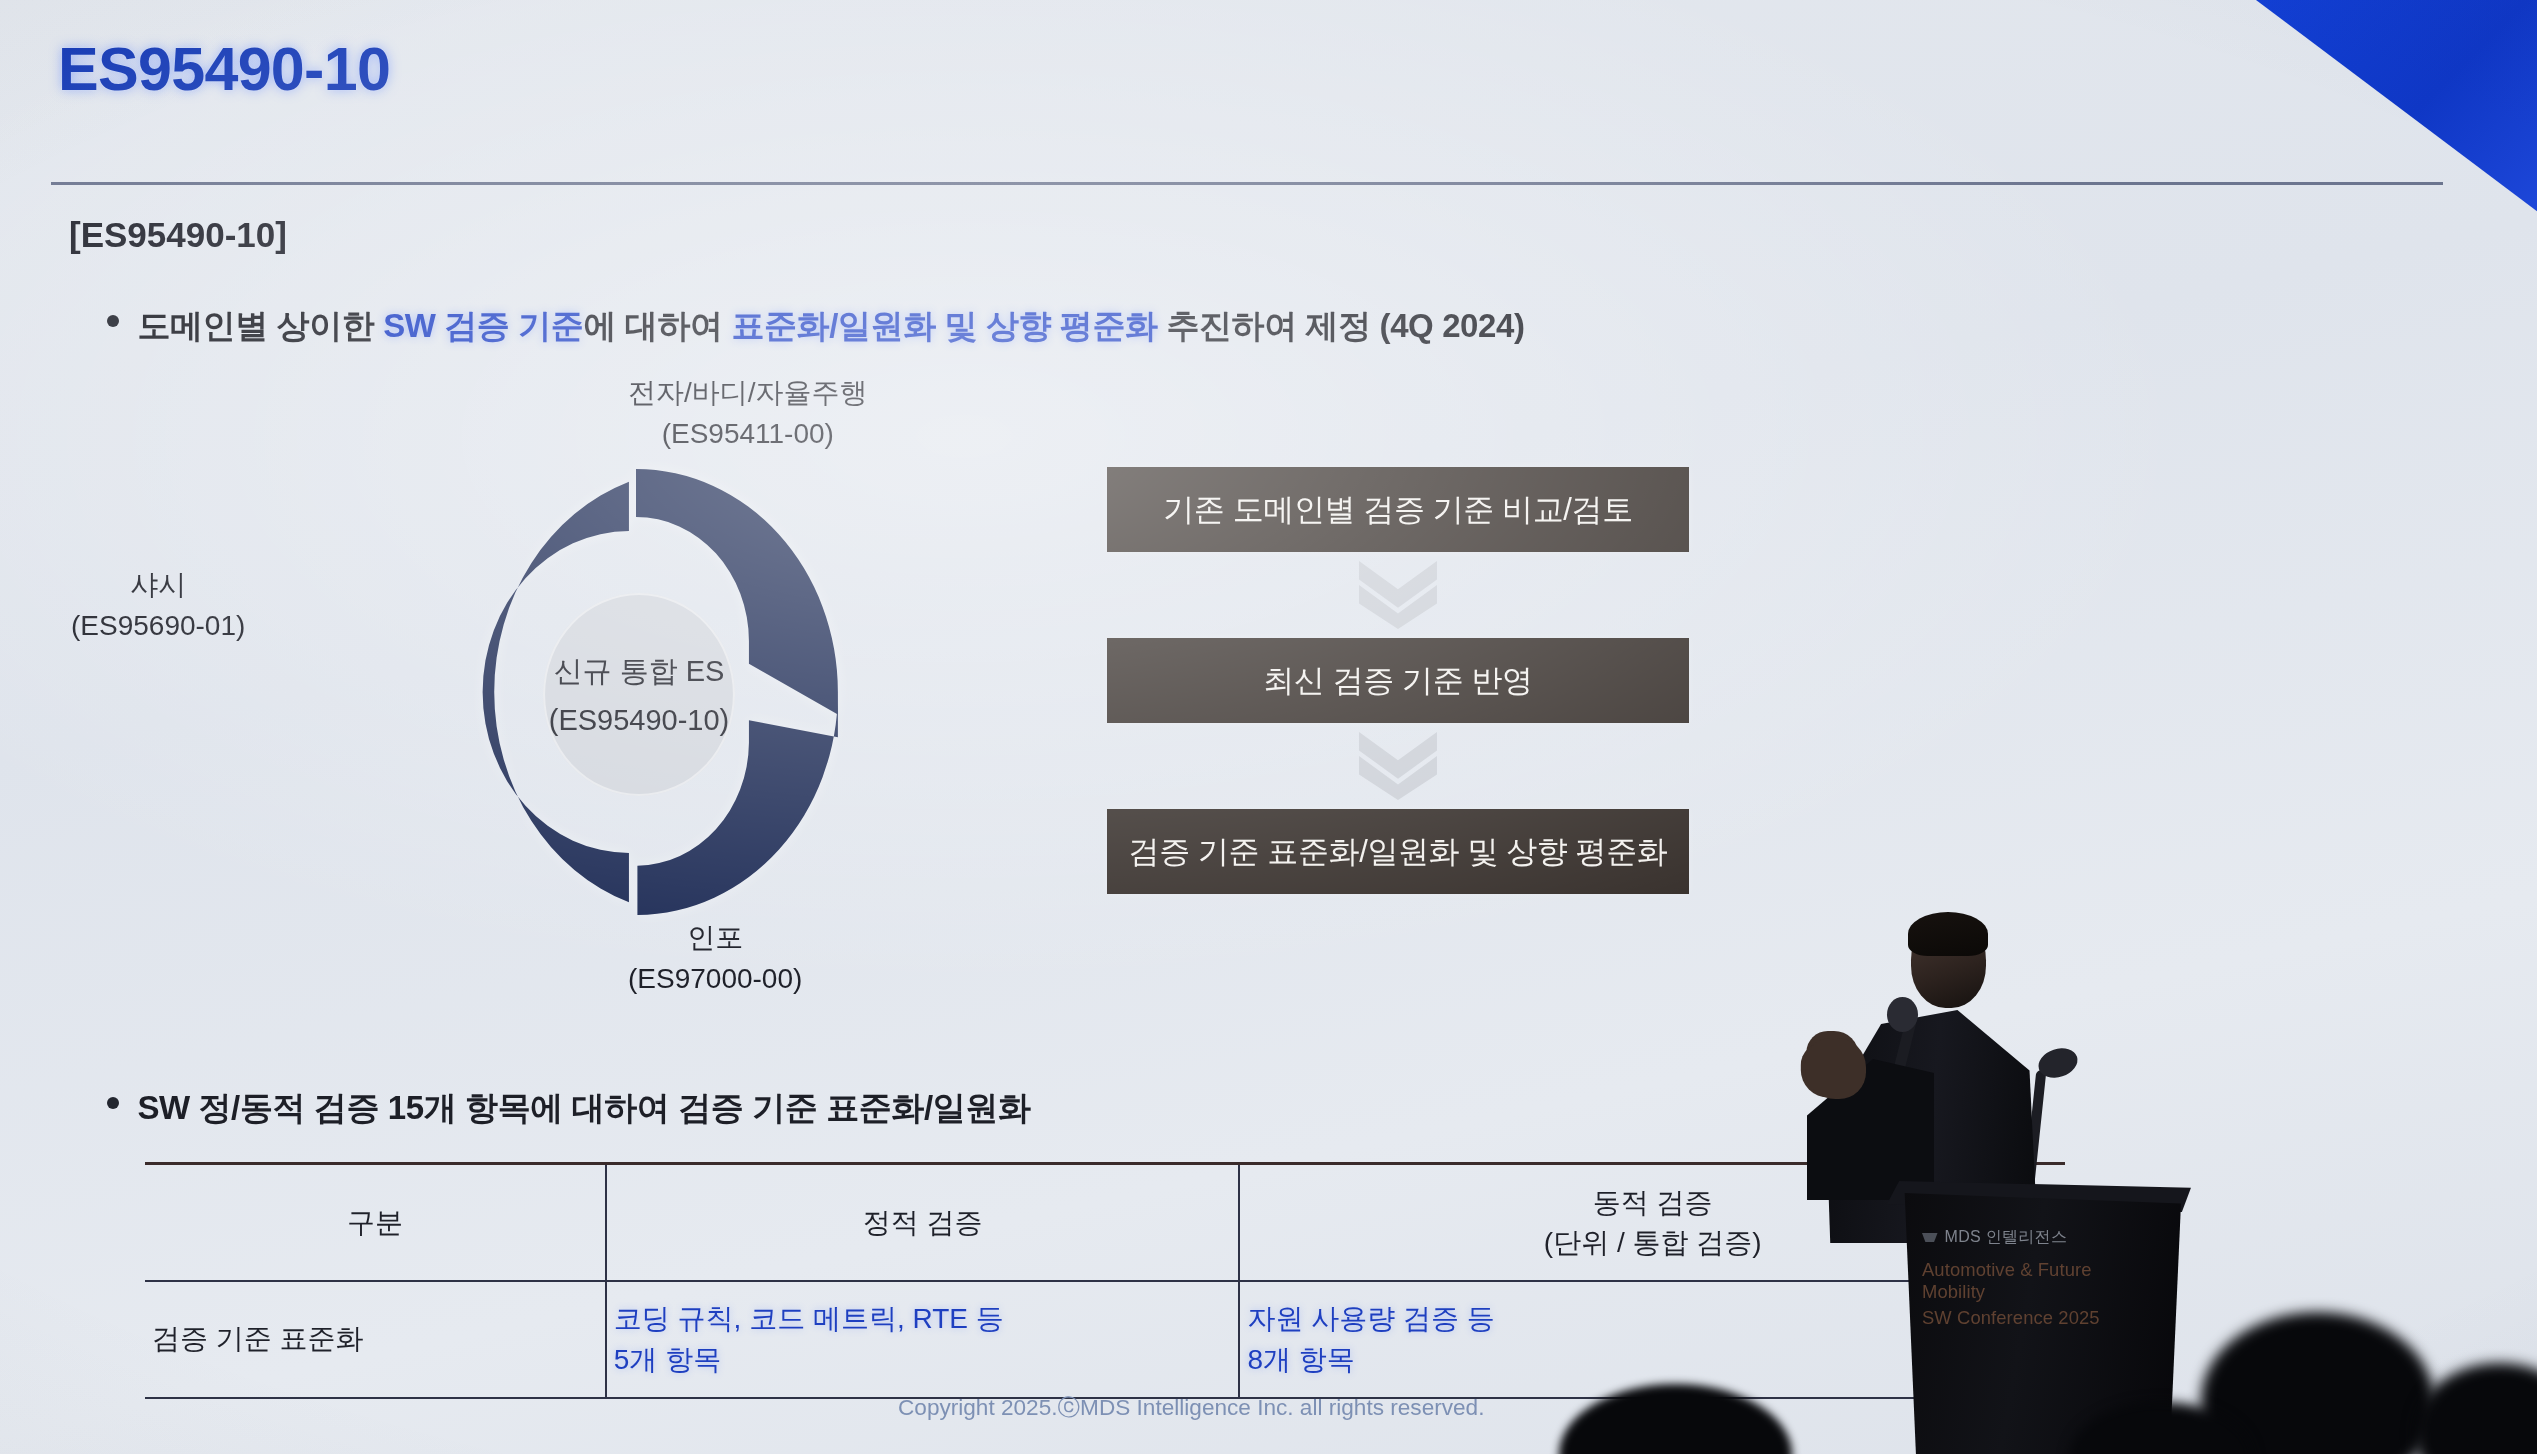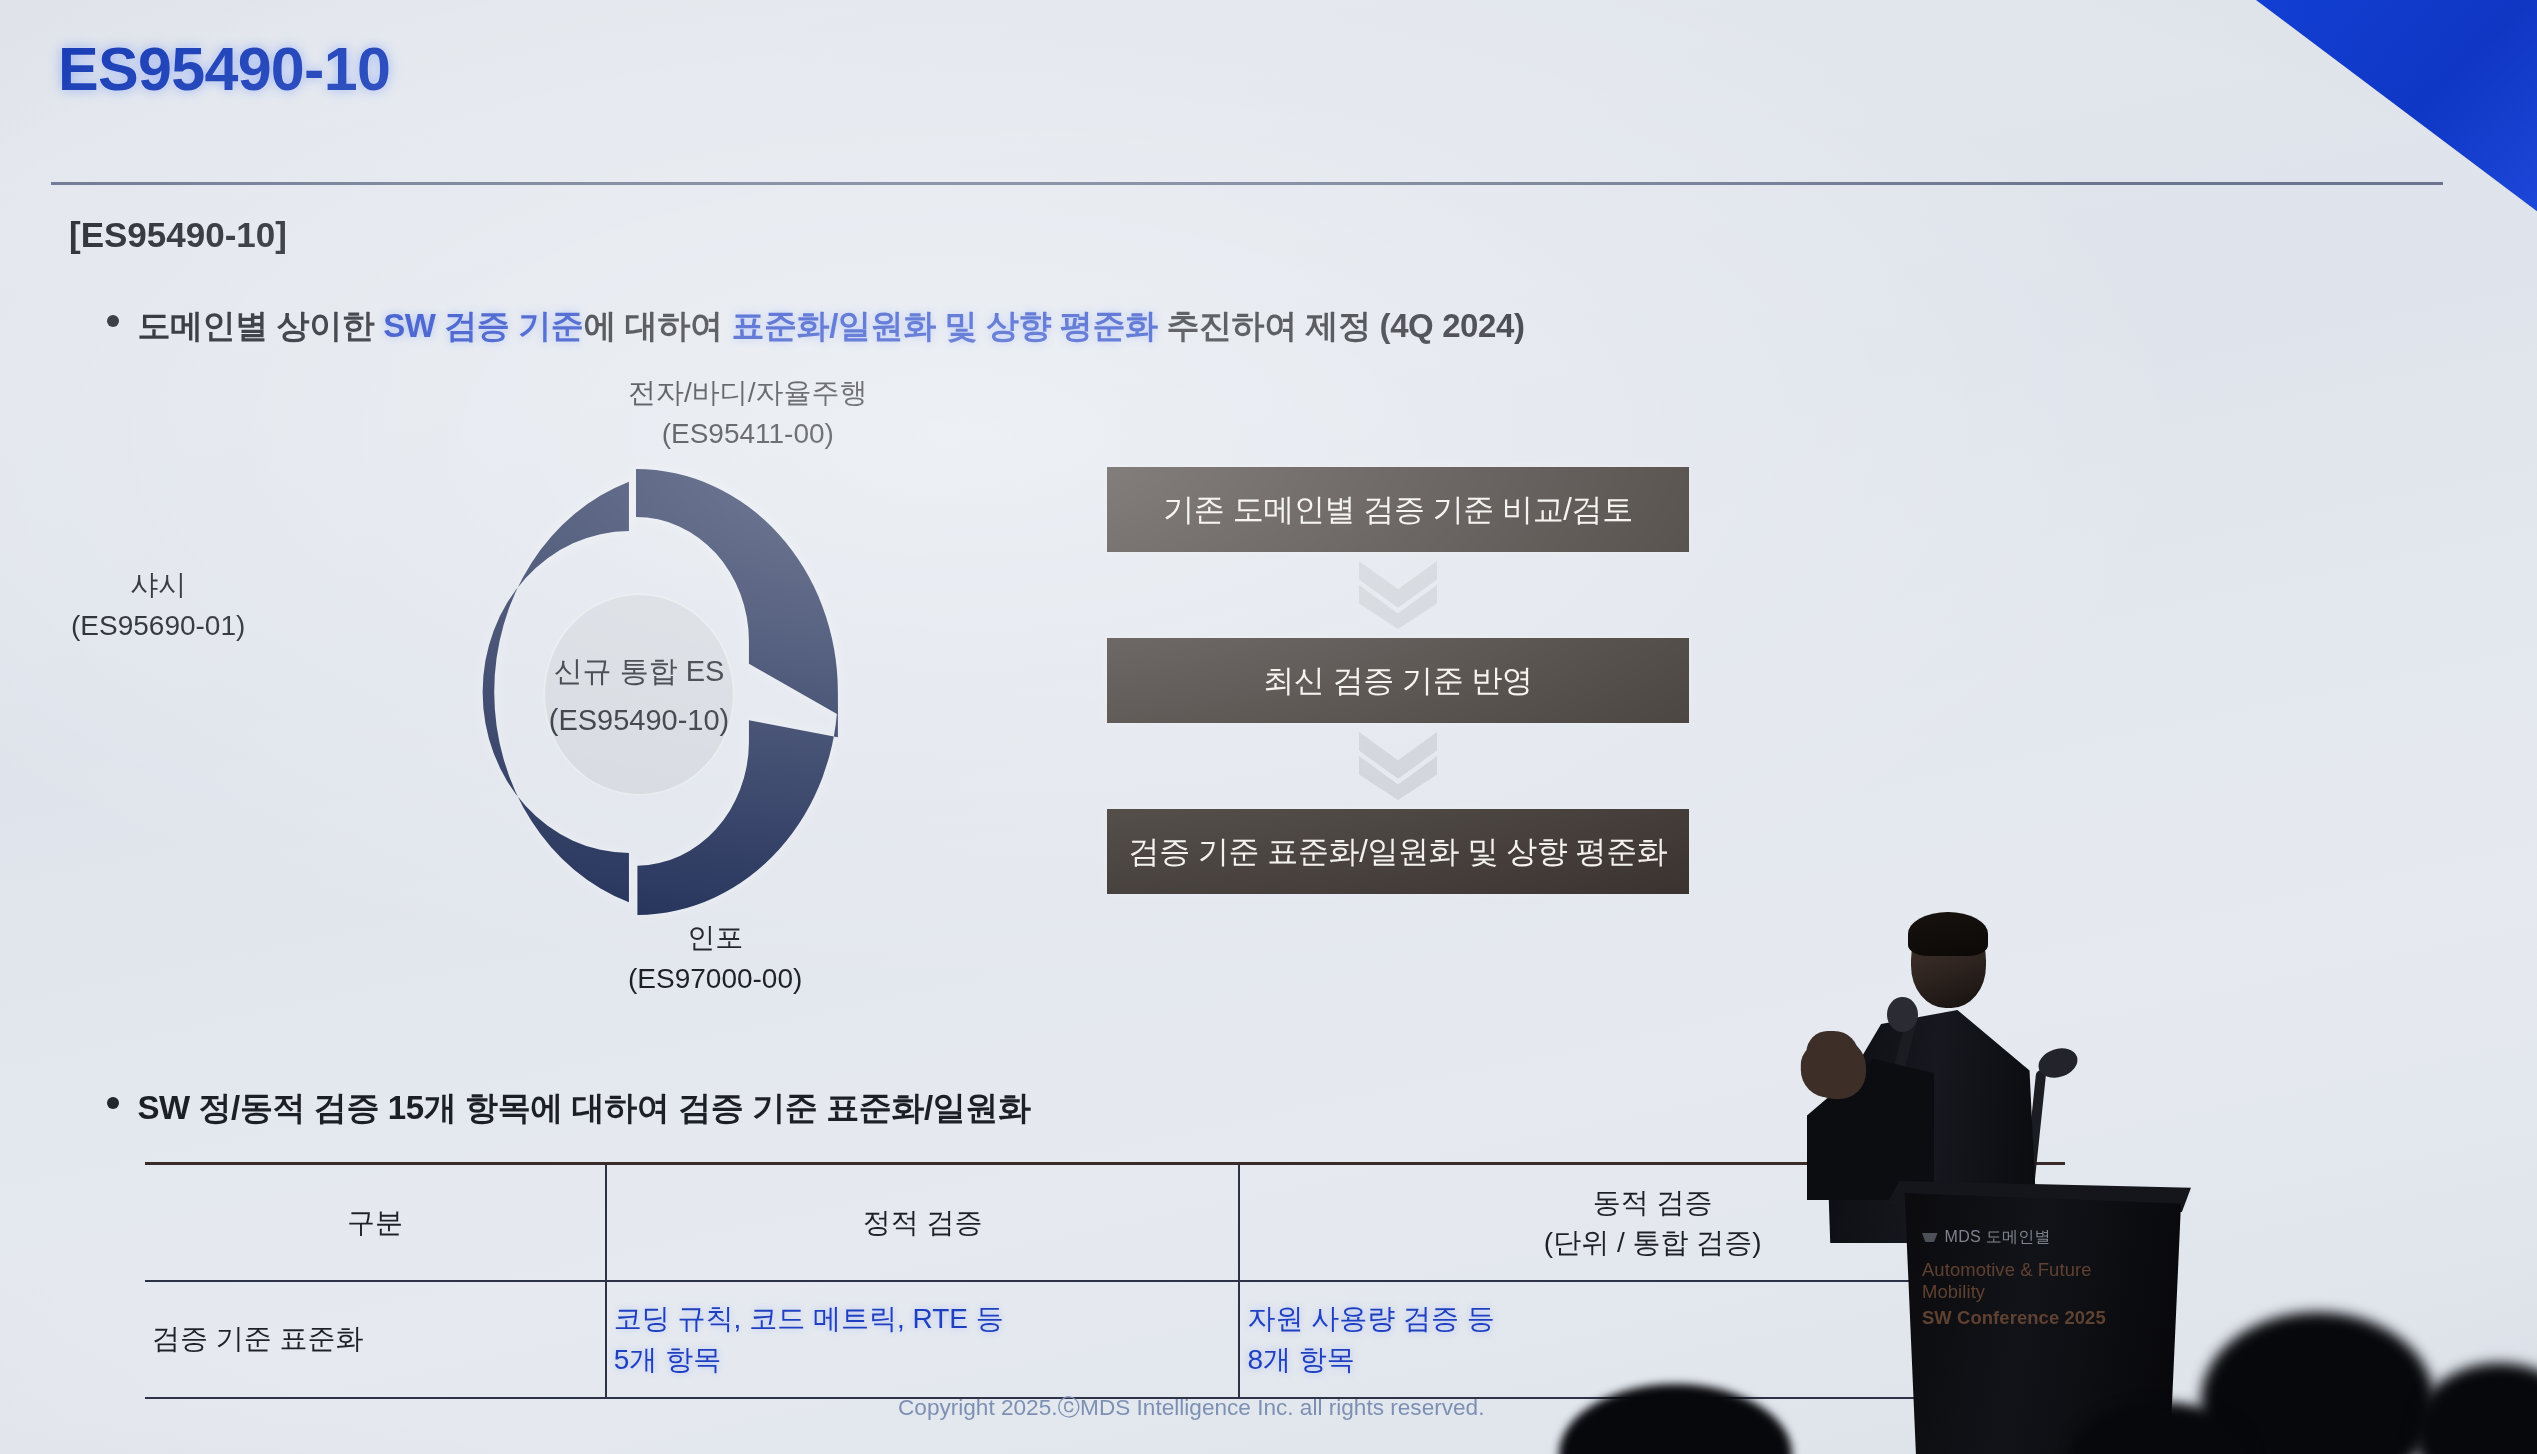--- a/index.html
+++ b/index.html
@@ -136,21 +136,21 @@
   #podium-sign {
     position:absolute; left:1922px; top:1227px; width:212px;
   }
   #sign-line1 {
     font-size:16px; color:#9aa0ab; letter-spacing:0.3px;
     display:flex; align-items:center; gap:7px; opacity:.8;
   }
   #sign-mark { width:15.5px; height:9.2px; background:#6f7581; opacity:.8;
     clip-path:polygon(0 0,100% 0,78% 100%,22% 100%); }
   #sign-line2 { margin-top:11.3px; font-size:18.4px; font-weight:normal; color:#6e4a36; opacity:.85; letter-spacing:0.1px; }
-  #sign-line3 { margin-top:4.2px;  font-size:18.4px; font-weight:bold; color:#6e4a36; opacity:.85; letter-spacing:0.1px; }
+  #sign-line3 { margin-top:4.2px;  font-size:18.4px; font-weight:normal; color:#6e4a36; opacity:.85; letter-spacing:0.1px; }
 
   
   #spk-torso {
     position:absolute; left:1826px; top:1010px; width:212px; height:233px;
     background:linear-gradient(95deg,#0d0e12 0%,#17181f 50%,#0a0b0e 100%);
     clip-path:polygon(26% 6%, 62% 0, 96% 26%, 100% 100%, 2% 100%, 0 46%);
   }
   #spk-head {
     position:absolute; left:1911px; top:916px; width:75px; height:92px;
     border-radius:48% 48% 46% 46%;
@@ -324,21 +324,21 @@
     <div id="spk-mic-stick"></div>
     <div id="spk-mic-head"></div>
     <div id="spk-arm"></div>
     <div id="spk-hand"></div>
 
     <div id="podium-top"></div>
     <div id="podium"></div>
     <div id="podium-sign">
       <div id="sign-line1">
         <span id="sign-mark"></span>
-        <span>MDS 도메인별</span>
+        <span>MDS 인텔리전스</span>
       </div>
       <div id="sign-line2">Automotive &amp; Future Mobility</div>
       <div id="sign-line3">SW Conference 2025</div>
     </div>
 
     <div class="head" id="head-a"></div>
     <div class="head" id="head-b"></div>
     <div class="head" id="head-c"></div>
     <div class="head" id="head-d"></div>
   </div>

